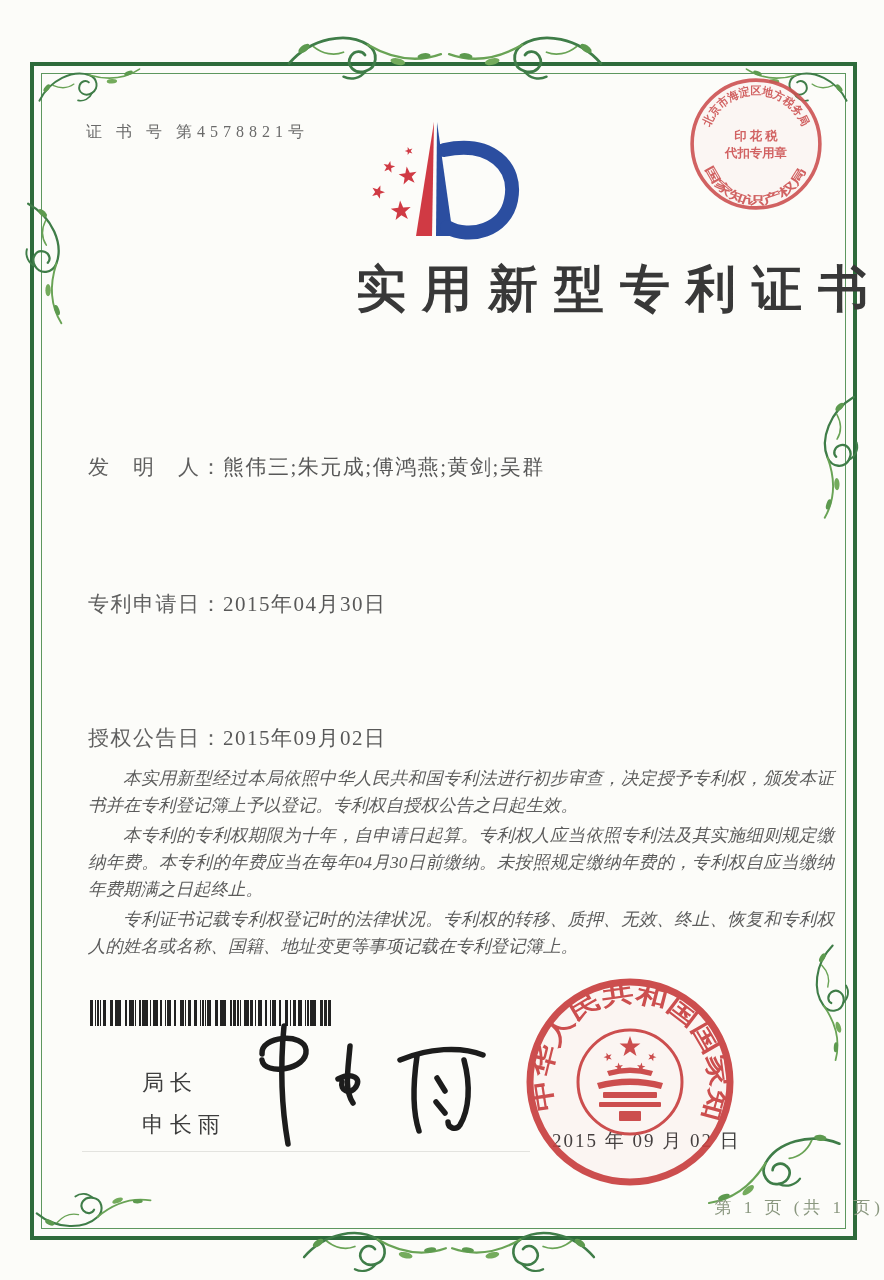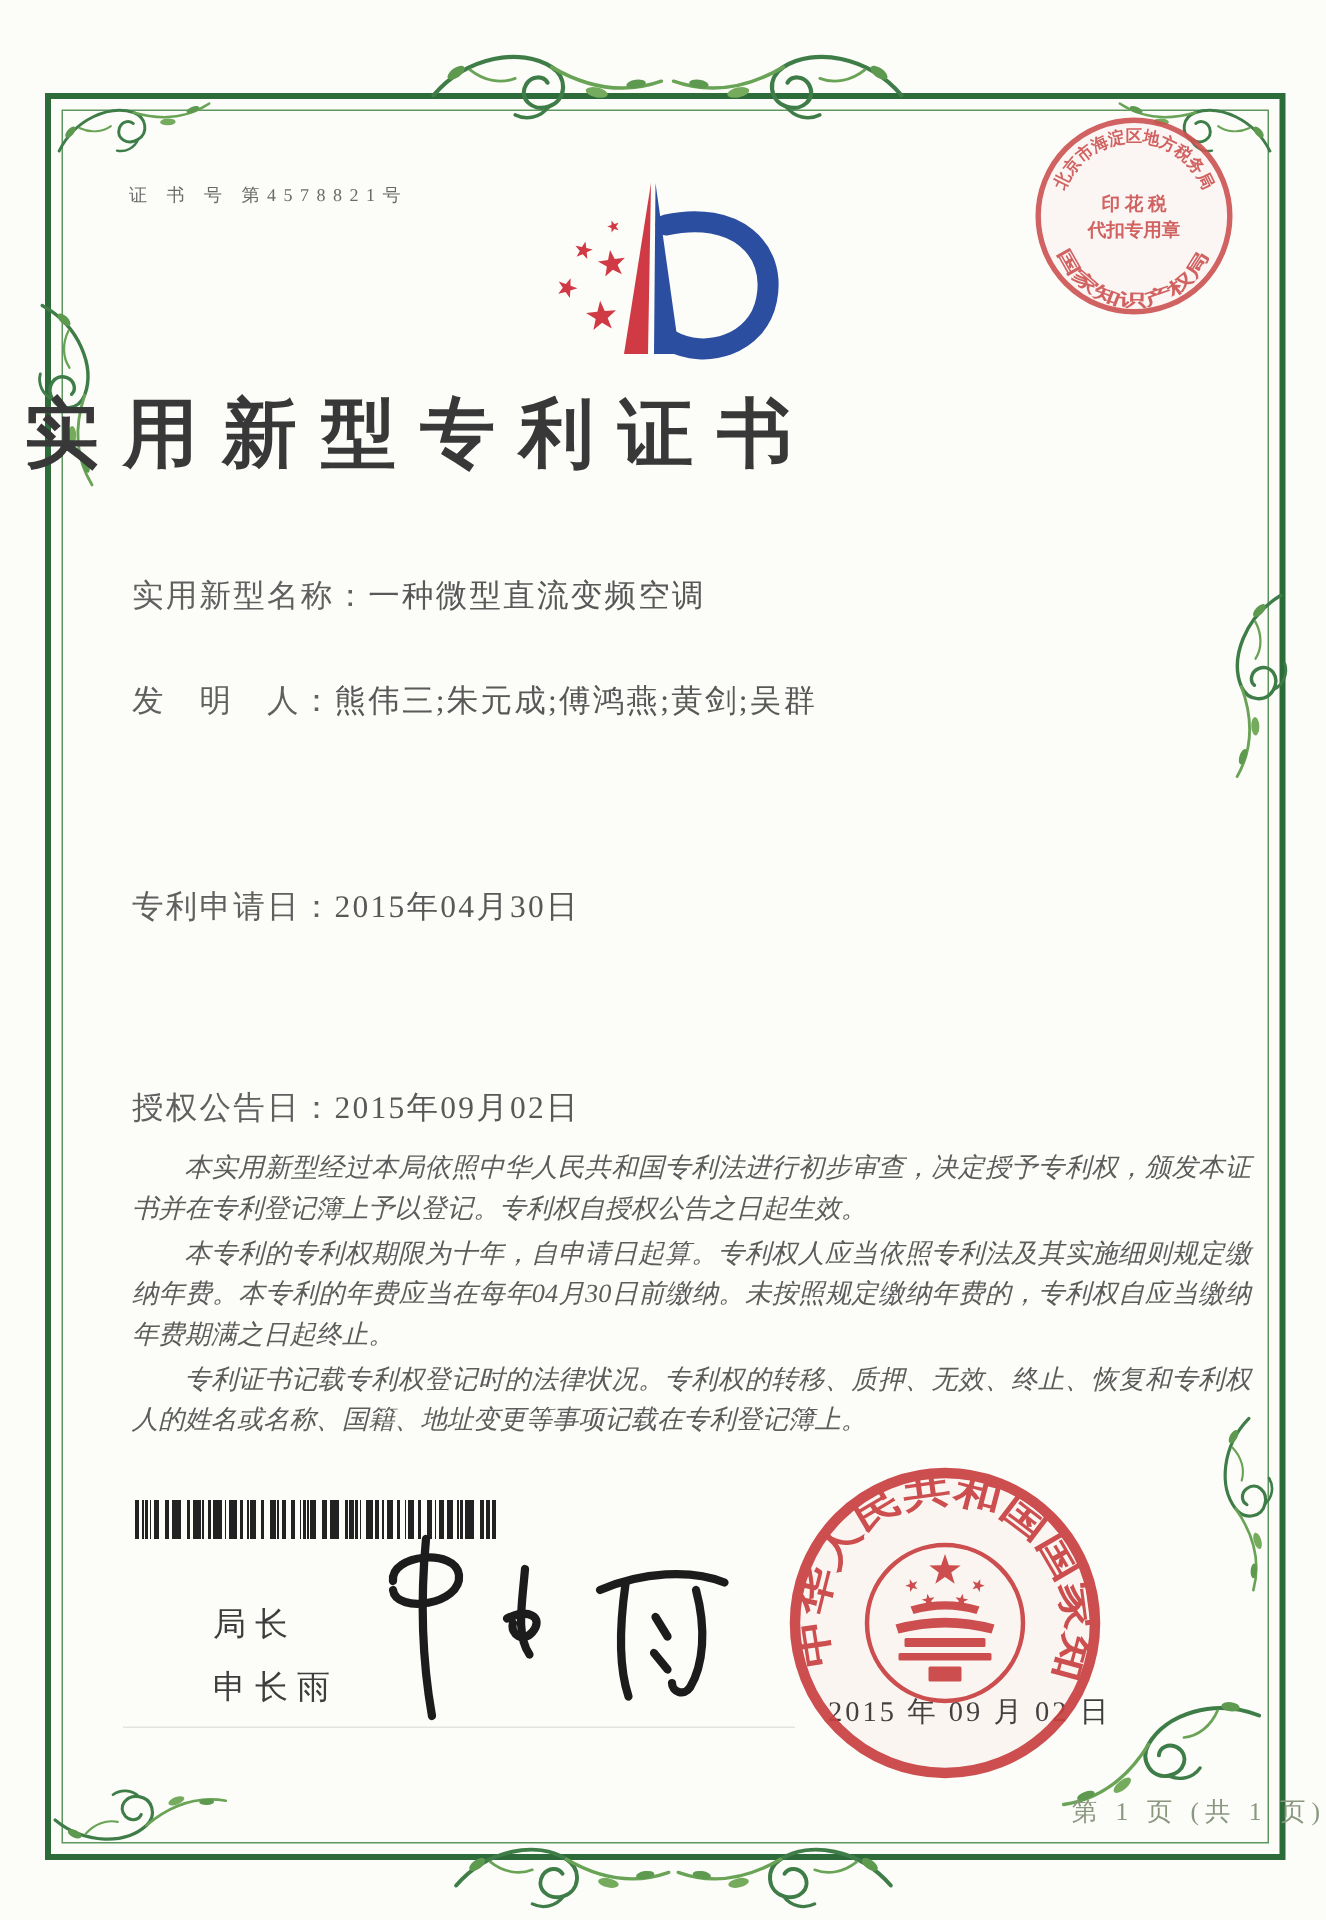--- a/index.html
+++ b/index.html
@@ -9,23 +9,23 @@
     font-family:"Liberation Serif","DejaVu Serif",serif;
     color:#4a4a4a;
   }
   
   .frame-outer{position:absolute;left:30px;top:62px;right:27px;bottom:40px;
     border:4px solid #2e6b3b;}
   .frame-inner{position:absolute;left:7px;top:7px;right:7px;bottom:7px;
     border:1.5px solid #5d975f;}
   .fl{position:absolute;overflow:visible;}
   
-  .cert-no{position:absolute;left:86px;top:122px;font-size:12px;letter-spacing:5px;color:#6a6a6a;}
+  .cert-no{position:absolute;left:86px;top:122px;font-size:16px;letter-spacing:5px;color:#6a6a6a;}
   .logo{position:absolute;left:330px;top:116px;width:240px;height:150px;}
-  .title{position:absolute;left:16px;right:0;top:256px;text-align:left;
+  .title{position:absolute;left:16px;right:0;top:256px;text-align:right;
     font-size:50px;font-weight:bold;letter-spacing:16px;color:#383838;}
   
   .field{position:absolute;left:88px;right:60px;font-size:21px;letter-spacing:1.5px;color:#606060;}
   .flabel{color:#606060;}
   .fvalue{color:#585858;}
   
   .body-text{position:absolute;left:88px;top:765px;width:746px;
     font-size:17.5px;line-height:27px;color:#5c5c5c;text-align:justify;}
   .body-text p{margin:0 0 3px 0;text-indent:2em;font-style:italic;}
   
@@ -131,23 +131,20 @@
     </text>
     <text font-size="11" fill="#cd5252" font-weight="bold">
       <textPath href="#arcBot" startOffset="18" textLength="125" lengthAdjust="spacingAndGlyphs">国家知识产权局</textPath>
     </text>
     <text x="66" y="62" text-anchor="middle" font-size="12" fill="#cd5252" font-weight="bold">印 花 税</text>
     <text x="66" y="79" text-anchor="middle" font-size="12" fill="#cd5252" font-weight="bold">代扣专用章</text>
   </svg>
 
   <div class="title">实用新型专利证书</div>
 
-  <div class="field" style="top:383px">
-    <span class="flabel">实用新型名称：</span><span class="fvalue">一种微型直流变频空调</span>
-  </div>
   <div class="field" style="top:453px">
     <span class="flabel">发　明　人：</span><span class="fvalue">熊伟三;朱元成;傅鸿燕;黄剑;吴群</span>
   </div>
   <div class="field" style="top:590px">
     <span class="flabel">专利申请日：</span><span class="fvalue">2015年04月30日</span>
   </div>
   <div class="field" style="top:724px">
     <span class="flabel">授权公告日：</span><span class="fvalue">2015年09月02日</span>
   </div>
 

